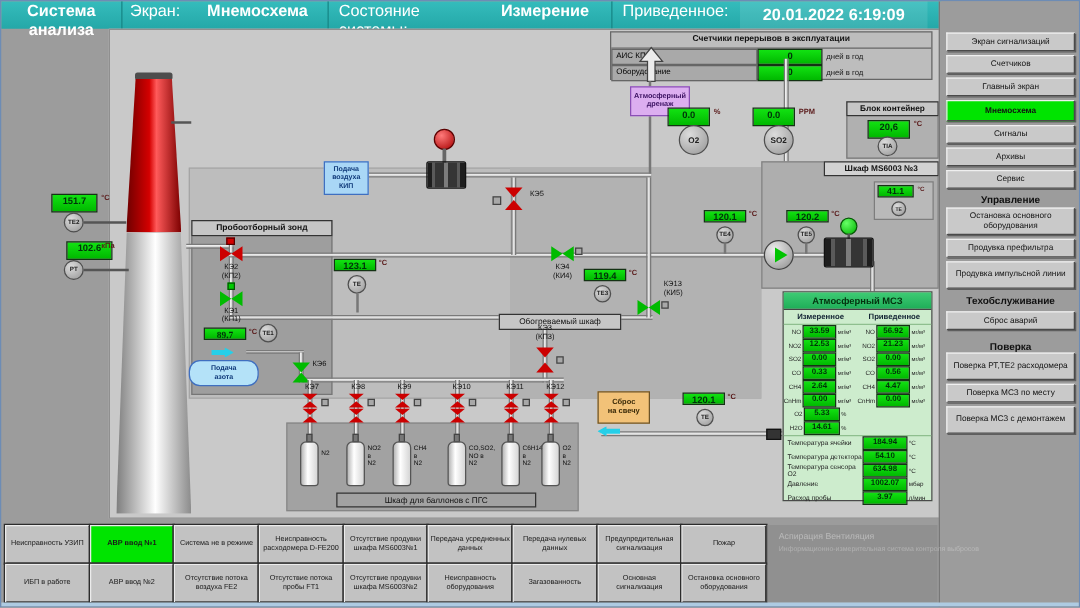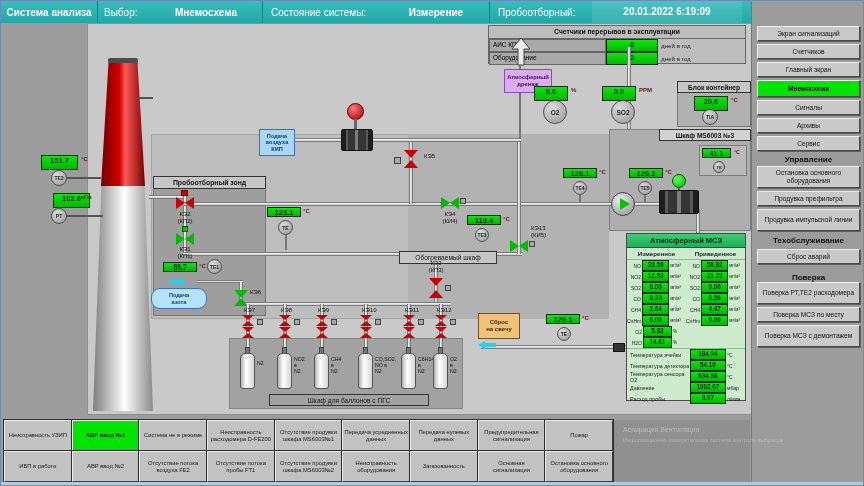--- a/index.html
+++ b/index.html
@@ -1,19 +1,19 @@
 <!DOCTYPE html>
 <html><head>
 <meta charset="utf-8">
 <style>
   html,body{margin:0;padding:0;background:#9c9c9c;font-family:"Liberation Sans",sans-serif;}
   #stage{position:relative;width:864px;height:486px;background:#9c9c9c;overflow:hidden;border:1px solid #6d8cb5;box-sizing:border-box;}
   .abs{position:absolute;box-sizing:border-box;}
   
-  .tbar{background:linear-gradient(#35bcbc,#24a8a8);color:#fff;font-size:10px;font-weight:bold;display:flex;align-items:center;}
+  .tbar{background:linear-gradient(#35bcbc,#24a8a8);color:#fff;font-size:13px;font-weight:bold;display:flex;}
   .tsep{width:1px;background:#168585;height:100%;}
   
   .panel{background:#c9c9c9;border:1px solid #8f8f8f;}
   .sub{border:1px solid #7d7d7d;}
   .hdrbox{background:#c6c6c6;border:1px solid #333;color:#111;font-weight:bold;display:flex;align-items:center;justify-content:center;text-align:center;}
   
   .ro{background:linear-gradient(#12e212,#00b800);border:1px solid #143214;color:#00320a;font-weight:bold;font-size:7.5px;text-align:center;height:15px;line-height:10px;}
   .unit{font-size:6px;color:#5a1a1a;font-weight:bold;}
   .tag{border-radius:50%;background:radial-gradient(circle at 35% 30%,#dcdcdc,#969696);border:1px solid #4f4f4f;color:#222;display:flex;align-items:center;justify-content:center;font-size:5px;font-weight:bold;}
   
@@ -60,27 +60,27 @@
   .prel{white-space:pre-line;}
 </style>
 </head>
 <body>
 
 <div id="stage">
 
   <div class="abs tbar" style="left:0;top:0;width:752px;height:22px;">
     <div style="width:96px;text-align:center;">Система анализа</div>
     <div class="tsep"></div>
-    <div style="width:46px;padding-left:6px;font-weight:normal;">Выбор:</div>
+    <div style="width:46px;padding-left:6px;font-weight:normal;">Экран:</div>
     <div style="width:112px;text-align:center;">Мнемосхема</div>
     <div class="tsep"></div>
     <div style="width:112px;padding-left:8px;font-weight:normal;">Состояние системы:</div>
     <div style="width:106px;text-align:center;">Измерение</div>
     <div class="tsep"></div>
-    <div style="width:94px;padding-left:8px;font-weight:normal;">Пробоотборный:</div>
+    <div style="width:94px;padding-left:8px;font-weight:normal;">Приведенное:</div>
     <div style="width:150px;text-align:center;background:rgba(255,255,255,0.10);height:100%;line-height:22px;">20.01.2022 6:19:09</div>
   </div>
 
   <div class="abs panel" style="left:86px;top:22px;width:666px;height:392px;"></div>
   <div class="abs" style="left:150px;top:133px;width:458px;height:185px;background:#bdbdbd;border:1px solid #a5a5a5;"></div>
   <div class="abs" style="left:407px;top:133px;width:201px;height:185px;background:#b2b2b2;"></div>
 
   <div class="abs" style="left:107px;top:57px;width:30px;height:6px;background:#4d4d4d;border-radius:2px;"></div>
   <div class="abs" style="left:100px;top:62px;width:44px;height:123px;background:linear-gradient(90deg,#6e0000,#d40000 42%,#ff5a5a 55%,#7c0000);clip-path:polygon(17% 0,83% 0,100% 100%,0 100%);"></div>
   <div class="abs" style="left:92px;top:185px;width:60px;height:225px;background:linear-gradient(90deg,#7e7e7e,#e9e9e9 44%,#ffffff 52%,#8b8b8b);clip-path:polygon(14% 0,86% 0,100% 100%,0 100%);"></div>

